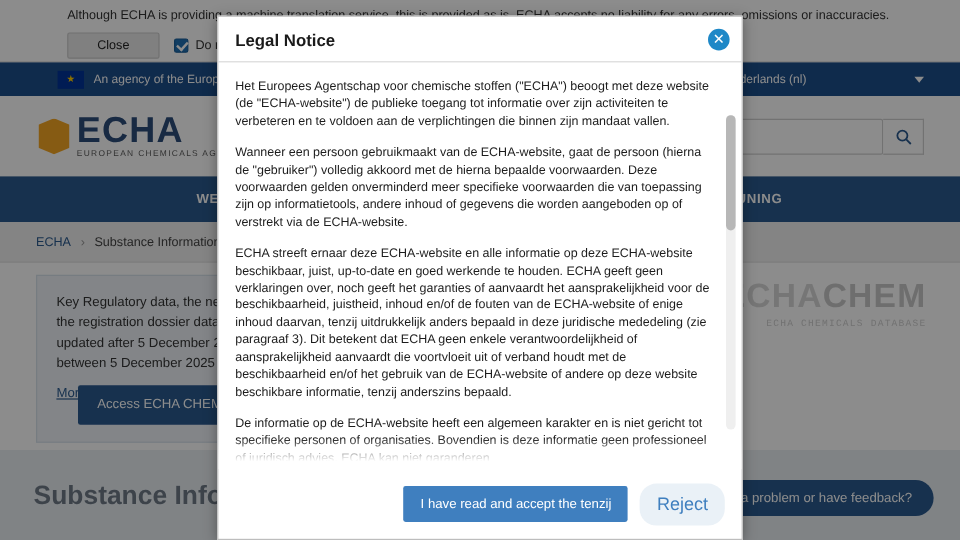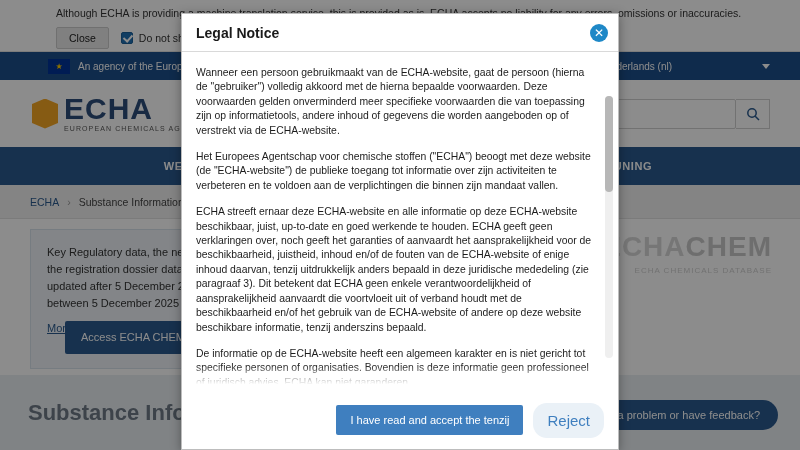--- a/index.html
+++ b/index.html
@@ -34,21 +34,21 @@
     color: #333;
   }
   .cookie-text { line-height: 13px; padding-top: 2px; white-space: nowrap; overflow: hidden; }
   .cookie-row { display: flex; align-items: center; gap: 12px; margin-top: 7px; }
   .cookie-close {
     background: #e9e9e9;
     border: 1px solid #cccccc;
     border-radius: 2px;
     font-size: 10.5px;
     color: #222;
-    padding: 4px 12px;
+    padding: 4px 24px;
     cursor: pointer;
   }
   .cookie-check {
     display: flex; align-items: center; gap: 6px;
     font-size: 10.5px; color: #333;
   }
   .chk {
     width: 12px; height: 12px;
     background: #1f6fb2;
     border: 1px solid #1a5f99;
@@ -198,21 +198,21 @@
     color: #2b5a8e; font-size: 11px; text-decoration: underline;
   }
   .echachem-logo {
     position: absolute; right: 28px; top: 12px;
     text-align: right;
   }
   .ec-line1 {
     font-size: 28px; font-weight: bold; color: #d8d8d8; letter-spacing: 1px;
   }
   .ec-line1 b { color: #c9c9c9; margin-top: 11px; }
-  .ec-line2 { font-size: 8px; color: #cfcfcf; letter-spacing: 1px; margin-top: 3px; }
+  .ec-line2 { font-size: 8px; color: #cfcfcf; letter-spacing: 1px; margin-top: 3px; font-family: Liberation Mono, monospace; }
 
   
   .sub-band {
     position: absolute; left: 0; right: 0; bottom: 0; height: 75px;
     background: #e9eef3;
     display: flex; align-items: center;
     padding-left: 28px;
   }
   .ic-circle {
     width: 46px; height: 46px; border-radius: 50%;
@@ -408,22 +408,22 @@
 
   <div class="overlay"></div>
 
   <div class="modal">
     <div class="modal-head">
       <span class="modal-title">Legal Notice</span>
       <span class="modal-close">✕</span>
     </div>
 
     <div class="modal-body">
+      <p>Het Europees Agentschap voor chemische stoffen ("ECHA") beoogt met deze website (de "ECHA-website") de publieke toegang tot informatie over zijn activiteiten te verbeteren en te voldoen aan de verplichtingen die binnen zijn mandaat vallen.</p>
       <p>Wanneer een persoon gebruikmaakt van de ECHA-website, gaat de persoon (hierna de "gebruiker") volledig akkoord met de hierna bepaalde voorwaarden. Deze voorwaarden gelden onverminderd meer specifieke voorwaarden die van toepassing zijn op informatietools, andere inhoud of gegevens die worden aangeboden op of verstrekt via de ECHA-website.</p>
-      <p>Het Europees Agentschap voor chemische stoffen ("ECHA") beoogt met deze website (de "ECHA-website") de publieke toegang tot informatie over zijn activiteiten te verbeteren en te voldoen aan de verplichtingen die binnen zijn mandaat vallen.</p>
       <p>ECHA streeft ernaar deze ECHA-website en alle informatie op deze ECHA-website beschikbaar, juist, up-to-date en goed werkende te houden. ECHA geeft geen verklaringen over, noch geeft het garanties of aanvaardt het aansprakelijkheid voor de beschikbaarheid, juistheid, inhoud en/of de fouten van de ECHA-website of enige inhoud daarvan, tenzij uitdrukkelijk anders bepaald in deze juridische mededeling (zie paragraaf 3). Dit betekent dat ECHA geen enkele verantwoordelijkheid of aansprakelijkheid aanvaardt die voortvloeit uit of verband houdt met de beschikbaarheid en/of het gebruik van de ECHA-website of andere op deze website beschikbare informatie, tenzij anderszins bepaald.</p>
       <p>De informatie op de ECHA-website heeft een algemeen karakter en is niet gericht tot specifieke personen of organisaties. Bovendien is deze informatie geen professioneel of juridisch advies. ECHA kan niet garanderen</p>
       <div class="fade"></div>
       <div class="scrollbar"></div>
       <div class="scrollthumb"></div>
     </div>
 
     <div class="modal-foot">
       <button class="btn-accept">I have read and accept the tenzij</button>
       <button class="btn-reject">Reject</button>

